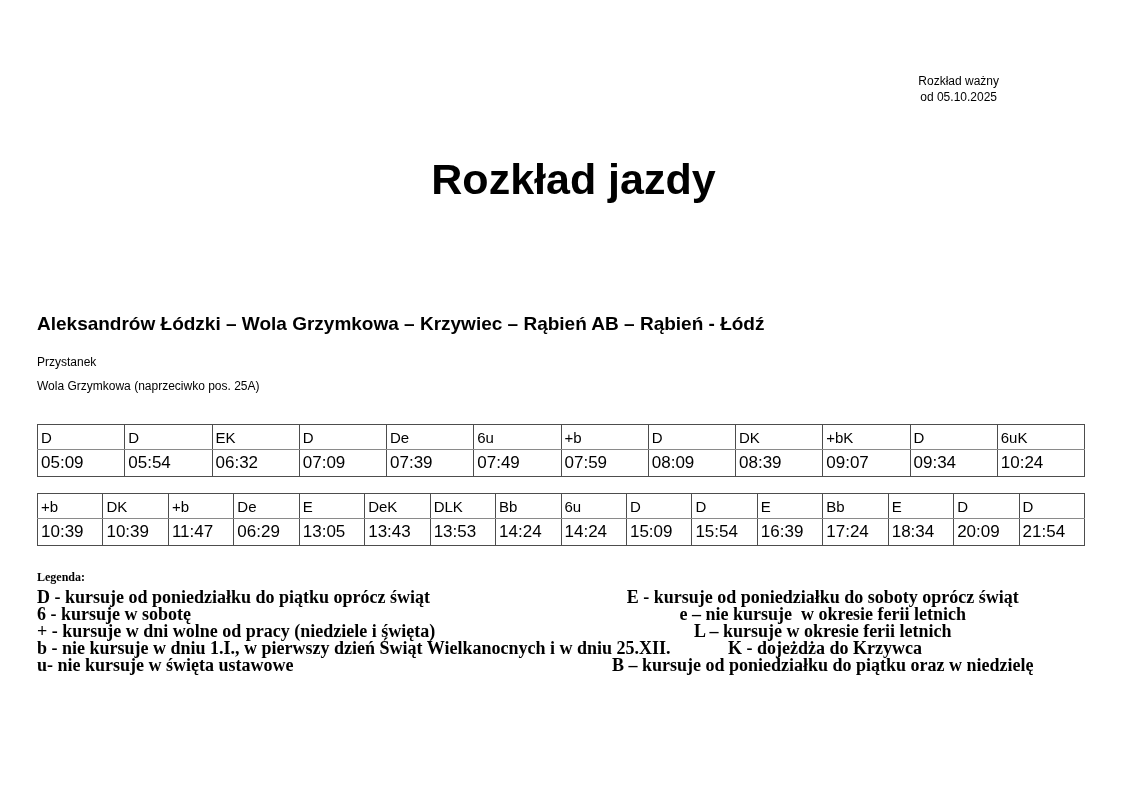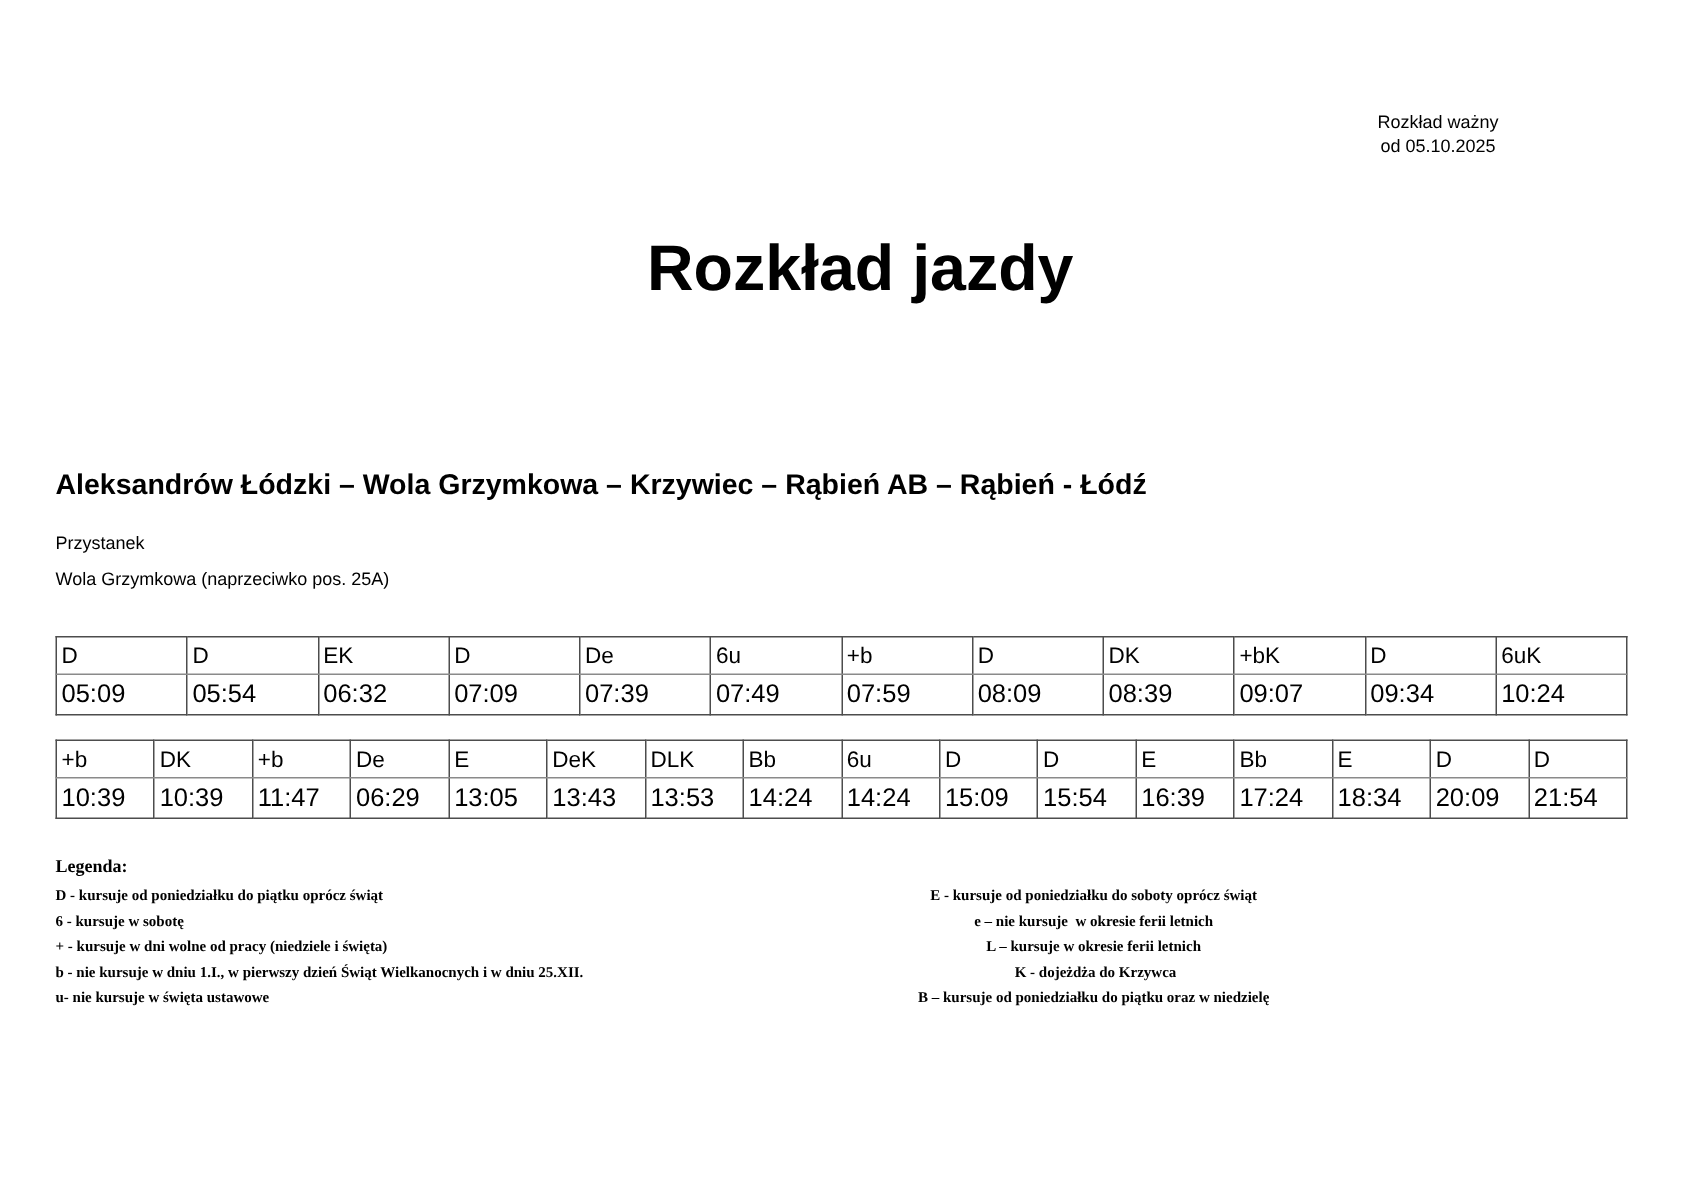--- a/index.html
+++ b/index.html
@@ -93,21 +93,21 @@
   .legend-title {
     font-size: 12px;
     line-height: 20px;
     margin-bottom: 2px;
   }
   .legend-columns {
     position: relative;
     width: 100%;
   }
   .legend-col {
-    font-size: 10px;
+    font-size: 18px;
     line-height: 17px;
     white-space: pre;
   }
   .legend-col-left { position: absolute; left: 0; top: 0; }
   .legend-col-right { position: absolute; left: 575px; top: 0; text-align: center; }
   .legend-item { white-space: pre-wrap; }
 </style>
 </head>
 <body>
 

